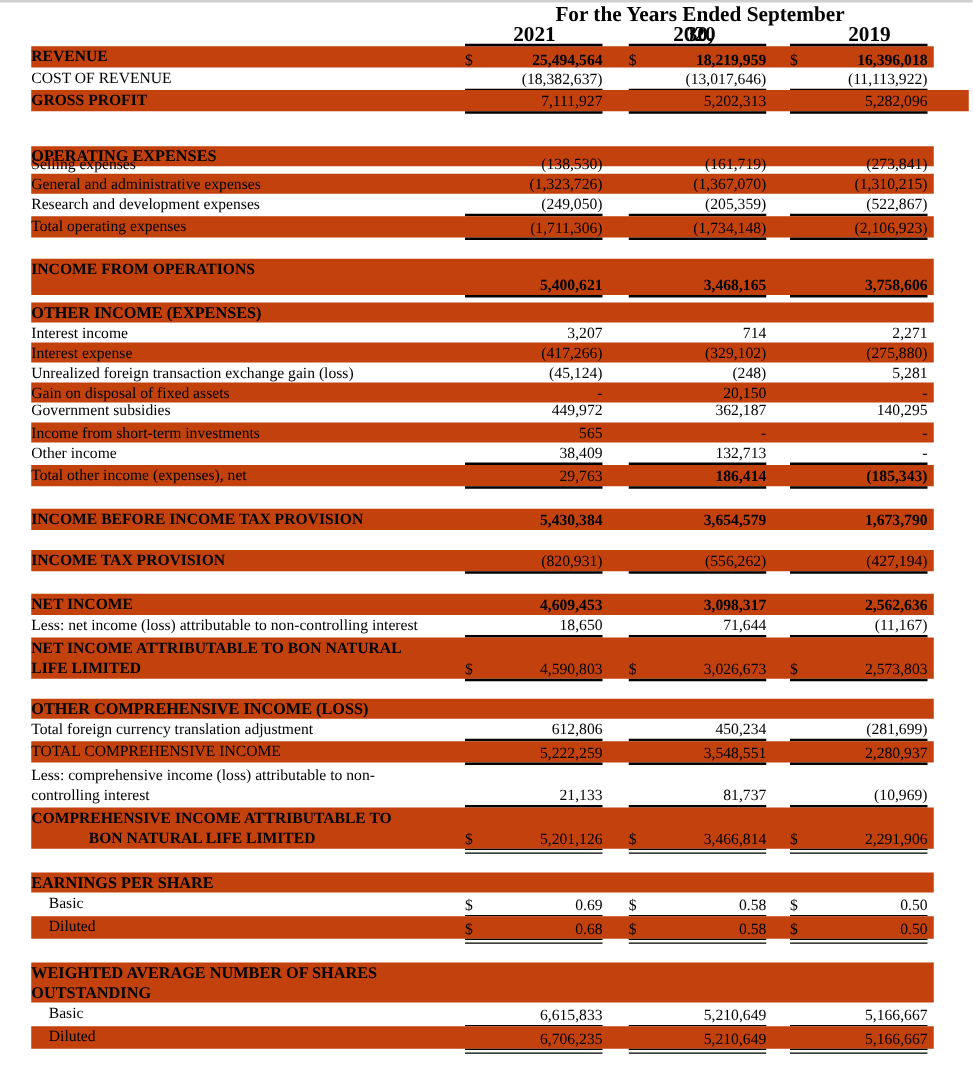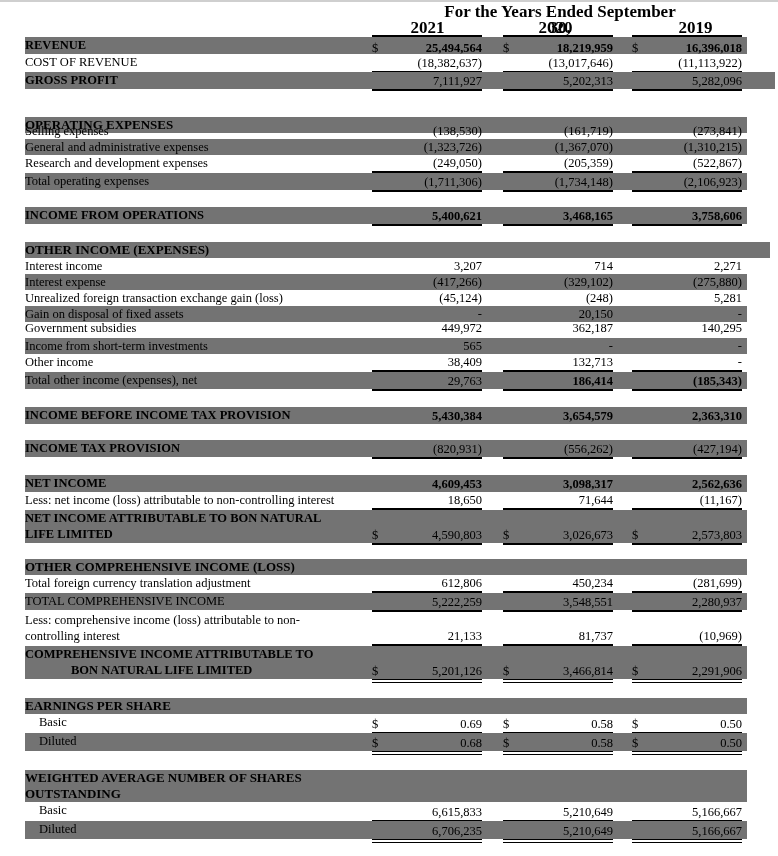--- a/index.html
+++ b/index.html
@@ -1,21 +1,21 @@
 <!DOCTYPE html>
 <html><head>
 <meta charset="utf-8">
 <style>
   html, body { margin:0; padding:0; background:#ffffff; }
   body { width:778px; height:856px; position:relative; overflow:hidden;
          font-family:"Liberation Serif","DejaVu Serif",serif; color:#000; }
   .topline { position:absolute; left:0; top:0; width:778px; height:2px; background:#cfcfcf; }
   .hdr { position:absolute; font-weight:bold; font-size:17px; text-align:center; line-height:16px; }
   .row { position:absolute; left:25px; width:722px; font-size:12.5px; line-height:16px; }
-  .row.shade { background:#737373; }
+  .row.shade { background:#c2410c; }
   .row .lbl { position:absolute; left:0; top:0; white-space:nowrap; }
   .row.bold .lbl, .row.bold .num { font-weight:bold; }
   .row.sec .lbl { font-weight:bold; font-size:13px; }
   .row .lbl.indent { left:14px; }
   .cell { position:absolute; top:0; height:100%; }
   .cell .cur { position:absolute; left:0; bottom:0; }
   .cell .num { position:absolute; right:0; bottom:0; white-space:nowrap; }
   .c1 { left:347px; width:110px; }
   .c2 { left:478px; width:110px; }
   .c3 { left:607px; width:110px; }
@@ -118,34 +118,34 @@
       <span class="num">(1,711,306)</span>
     </div>
   <div class="cell c2 bb">
       <span class="num">(1,734,148)</span>
     </div>
   <div class="cell c3 bb">
       <span class="num">(2,106,923)</span>
     </div>
 </div>
 
-<div class="row shade bold" style="top:207px;height:17px;text-align:center;">
+<div class="row shade bold" style="top:207px;height:29px;text-align:center;">
   <span class="lbl">INCOME FROM OPERATIONS</span>
   <div class="cell c1 bb">
       <span class="num">5,400,621</span>
     </div>
   <div class="cell c2 bb">
       <span class="num">3,468,165</span>
     </div>
   <div class="cell c3 bb">
       <span class="num">3,758,606</span>
     </div>
 </div>
 
-<div class="row shade sec" style="top:242px;height:16px;padding-left:23px;">
+<div class="row shade sec" style="top:242px;height:16px;">
   <span class="lbl">OTHER INCOME (EXPENSES)</span>
 </div>
 <div class="row" style="top:258px;height:16px;">
   <span class="lbl">Interest income</span>
   <div class="cell c1">
       <span class="num">3,207</span>
     </div>
   <div class="cell c2">
       <span class="num">714</span>
     </div>
@@ -240,21 +240,21 @@
 
 <div class="row shade bold" style="top:407px;height:17px;">
   <span class="lbl">INCOME BEFORE INCOME TAX PROVISION</span>
   <div class="cell c1">
       <span class="num">5,430,384</span>
     </div>
   <div class="cell c2">
       <span class="num">3,654,579</span>
     </div>
   <div class="cell c3">
-      <span class="num">2,363,310</span>
+      <span class="num">1,673,790</span>
     </div>
 </div>
 
 <div class="row shade bold" style="top:440px;height:17px;">
   <span class="lbl">INCOME TAX PROVISION</span>
   <div class="cell c1 bb">
       <span class="num" style="font-weight:normal">(820,931)</span>
     </div>
   <div class="cell c2 bb">
       <span class="num" style="font-weight:normal">(556,262)</span>

